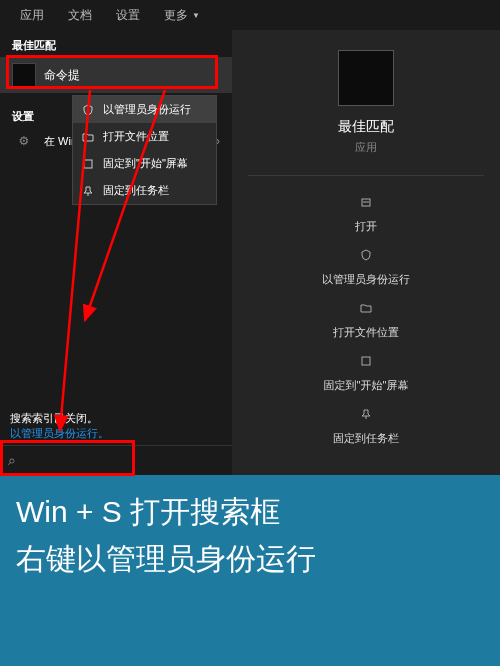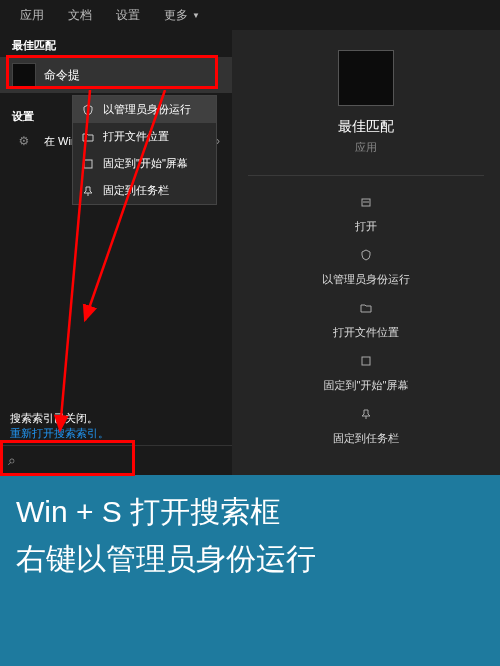--- a/index.html
+++ b/index.html
@@ -73,21 +73,21 @@
     </div>
     <div class="section-label" style="margin-top:8px">设置</div>
     <div class="result-row">
       <div style="width:24px;margin-right:8px;color:#888;text-align:center">⚙</div>
       <span style="white-space:pre-line;font-size:11px;line-height:1.3">在 Win + 换为 Wi</span>
       <span class="chev">›</span>
     </div>
 
     <div class="search-status">
       <div class="status-1">搜索索引已关闭。</div>
-      <div class="status-2">重新打开搜索索引。</div>
+      <div class="status-2">以管理员身份运行。</div>
     </div>
 
     <div class="search-bar">
       <span class="search-icon">⌕</span>
     </div>
   </div>
 
   <div class="ctx-menu">
     <div class="ctx-item hl">
       <span class="ctx-icon">

